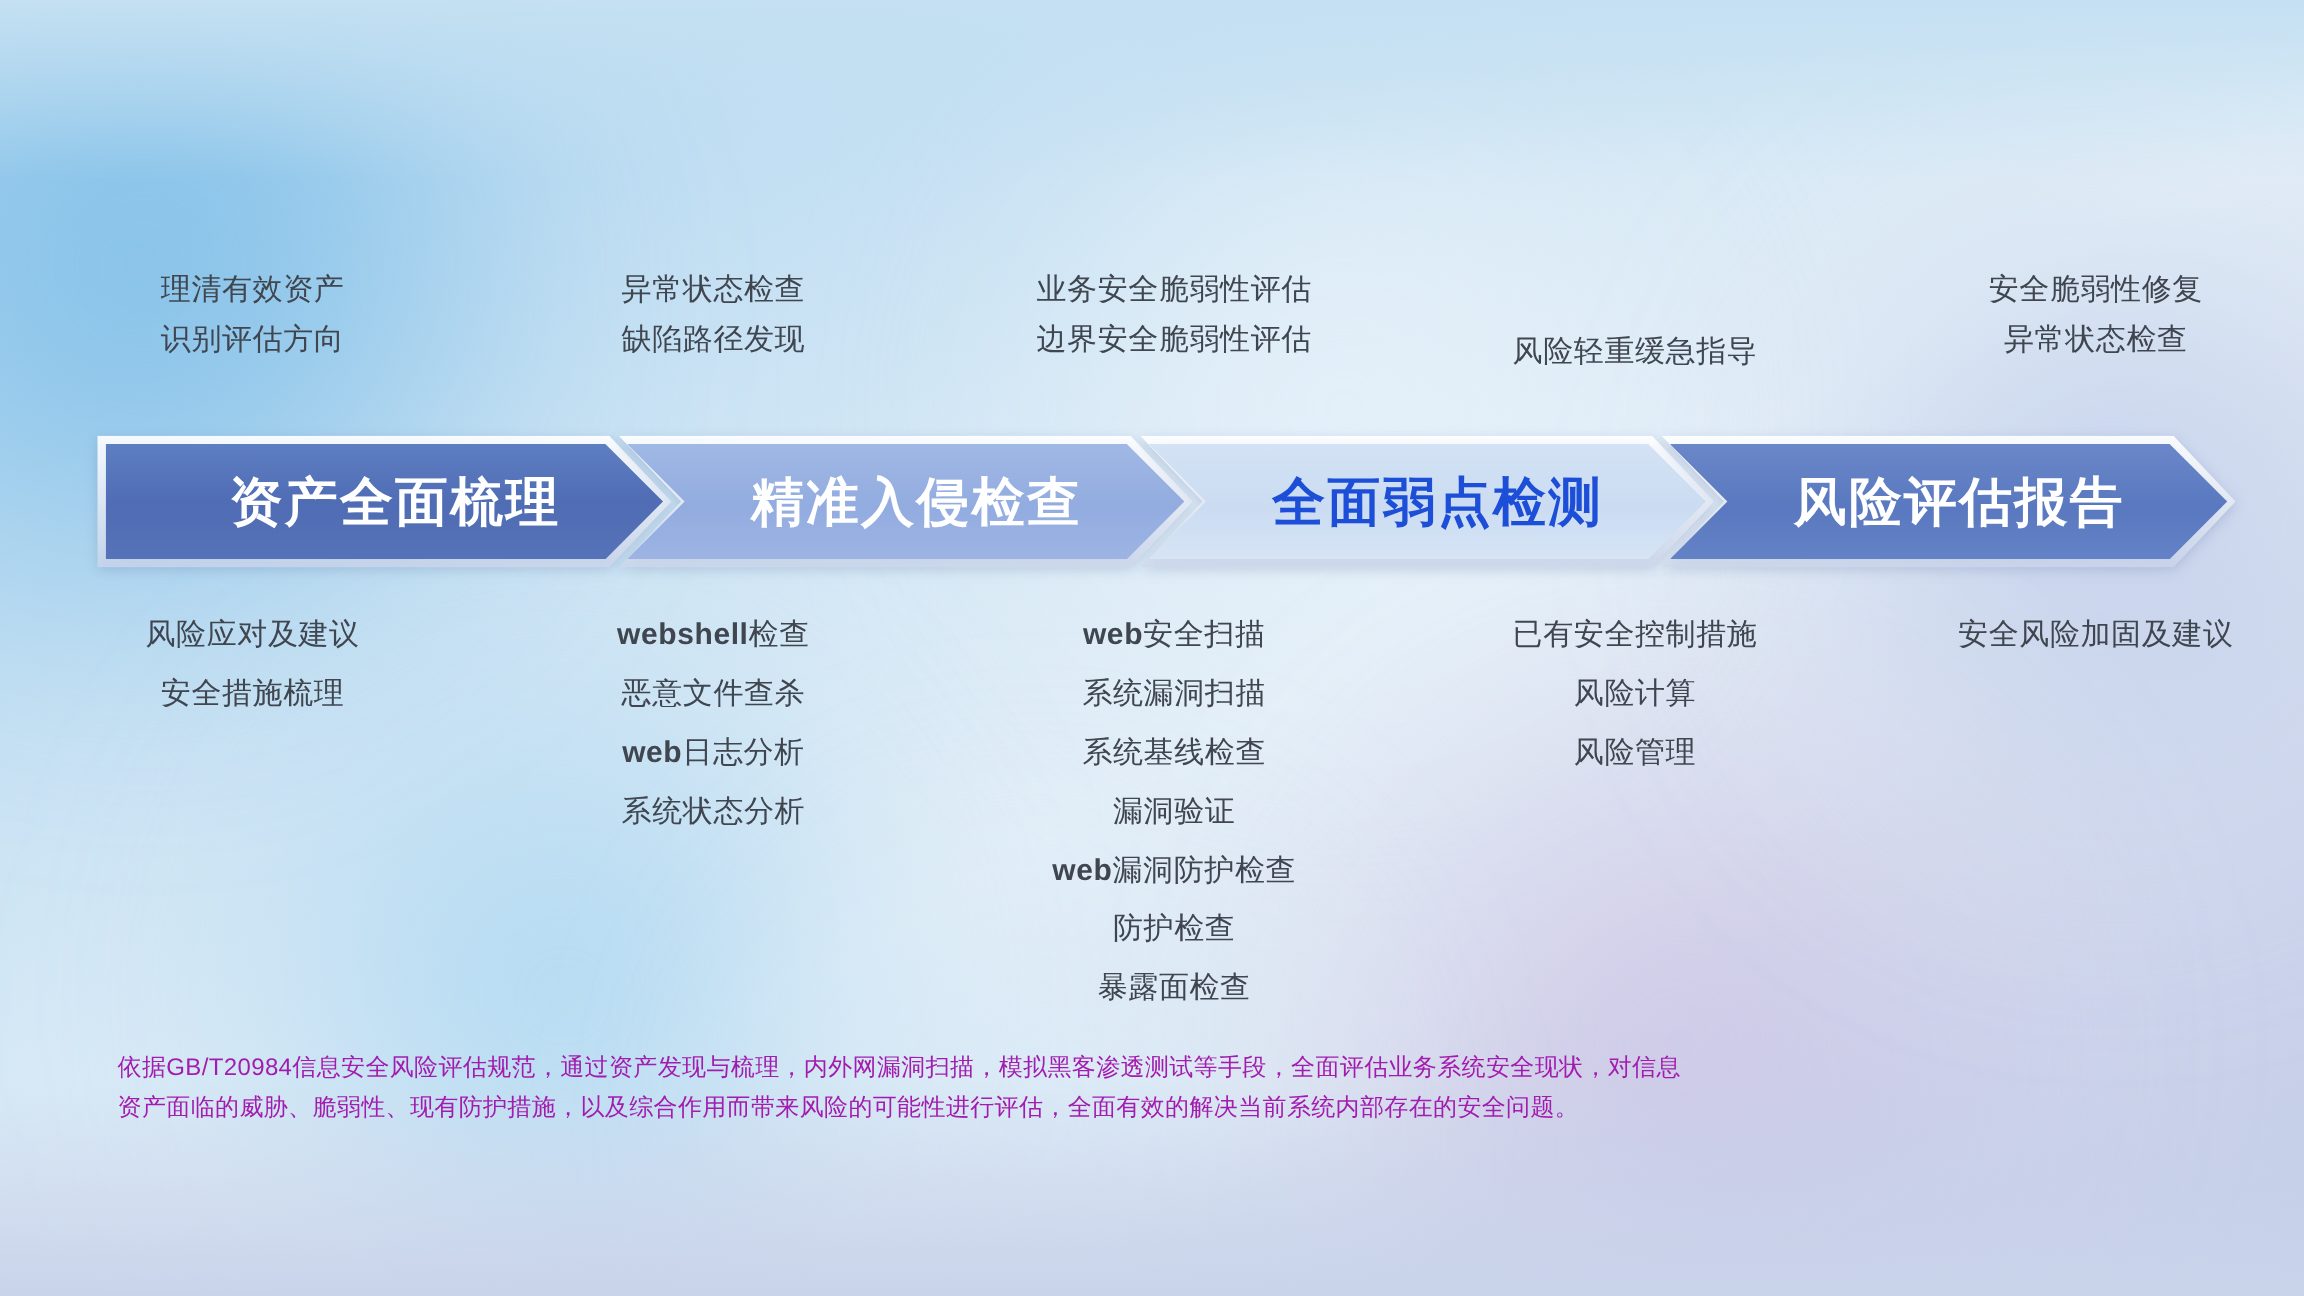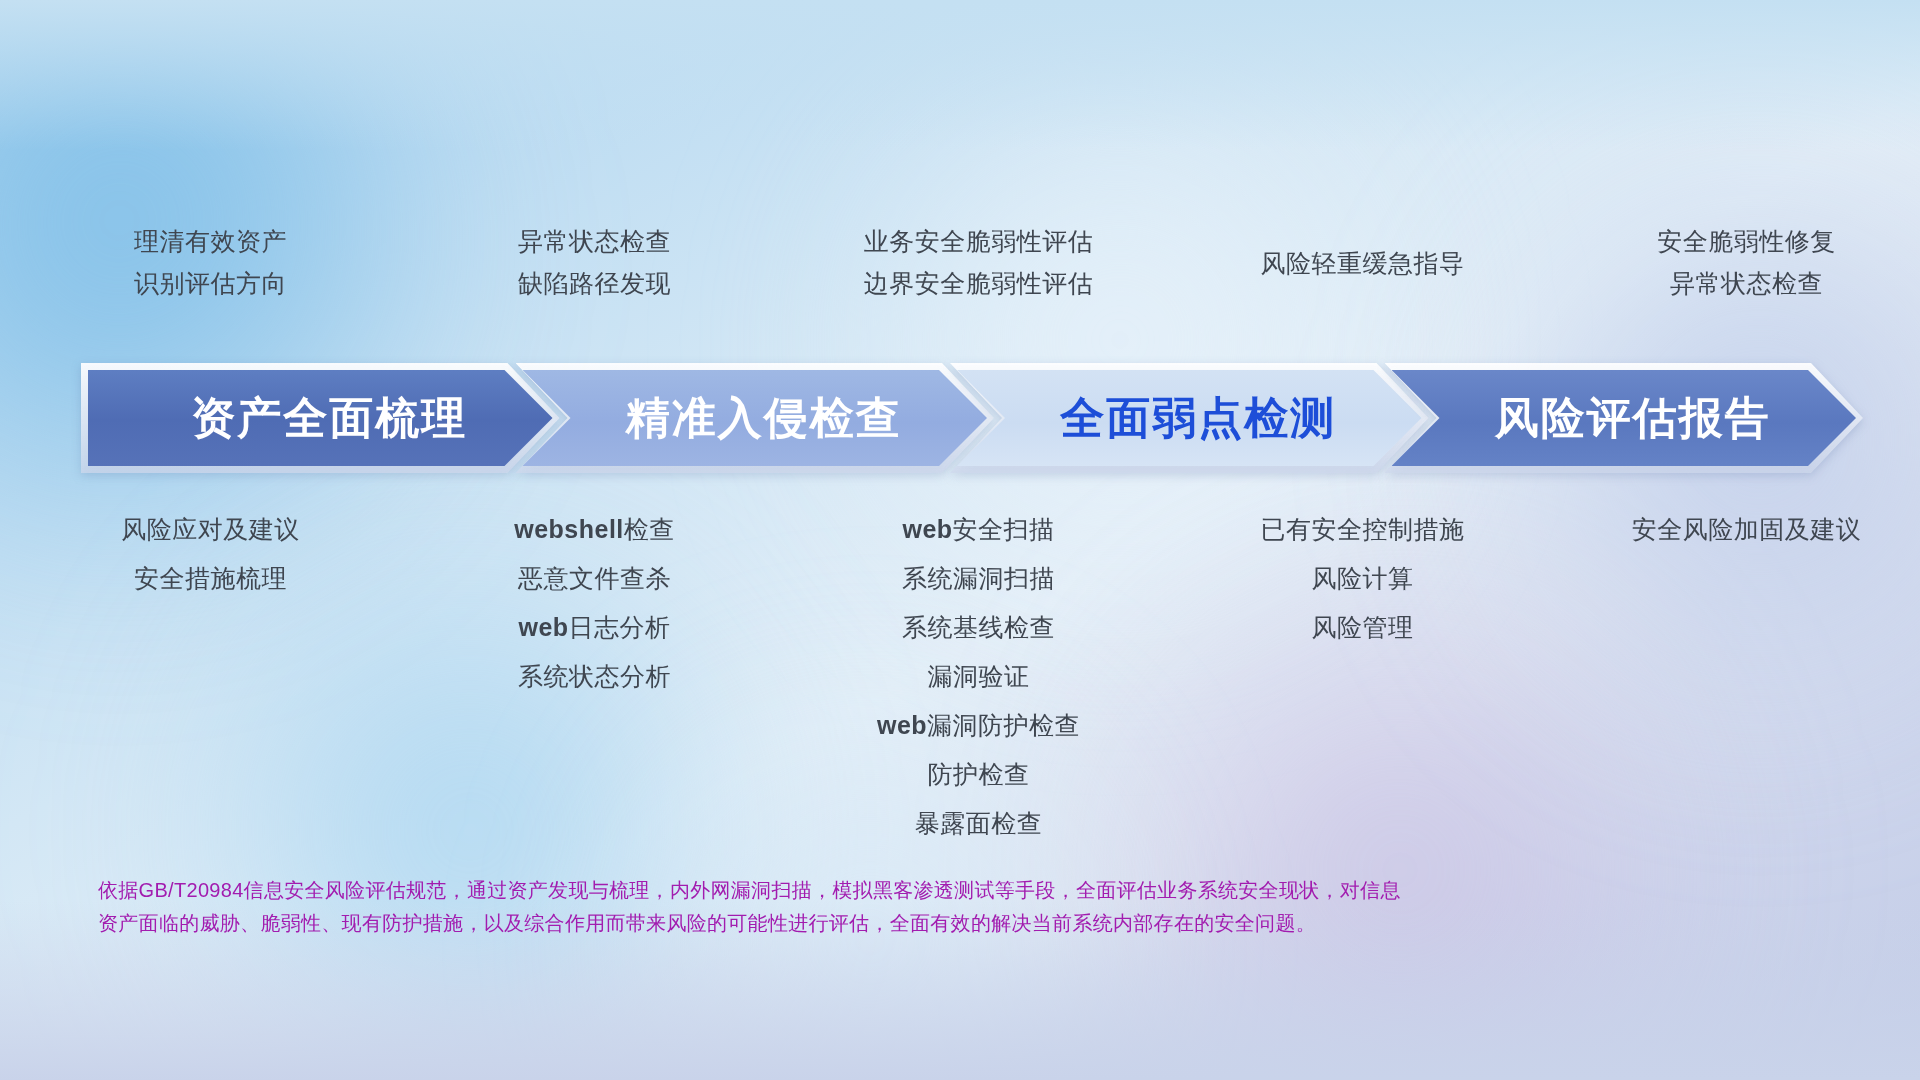--- a/index.html
+++ b/index.html
@@ -104,21 +104,21 @@
       <div class="top-item">识别评估方向</div>
     </div>
     <div class="col top-col">
       <div class="top-item">异常状态检查</div>
       <div class="top-item">缺陷路径发现</div>
     </div>
     <div class="col top-col">
       <div class="top-item">业务安全脆弱性评估</div>
       <div class="top-item">边界安全脆弱性评估</div>
     </div>
-    <div class="col top-col" style="padding-top:22px;">
+    <div class="col top-col" style="justify-content:center;padding-top:22px;">
       <div class="top-item">风险轻重缓急指导</div>
     </div>
     <div class="col top-col">
       <div class="top-item">安全脆弱性修复</div>
       <div class="top-item">异常状态检查</div>
     </div>
   </div>
 
   <div class="banner">
     <div class="chev c1">

